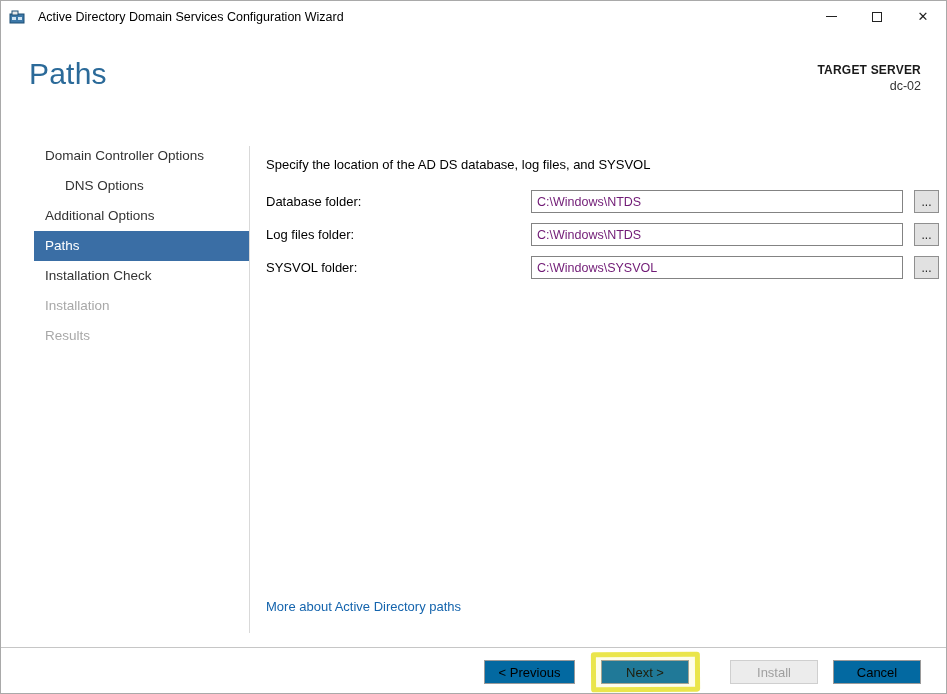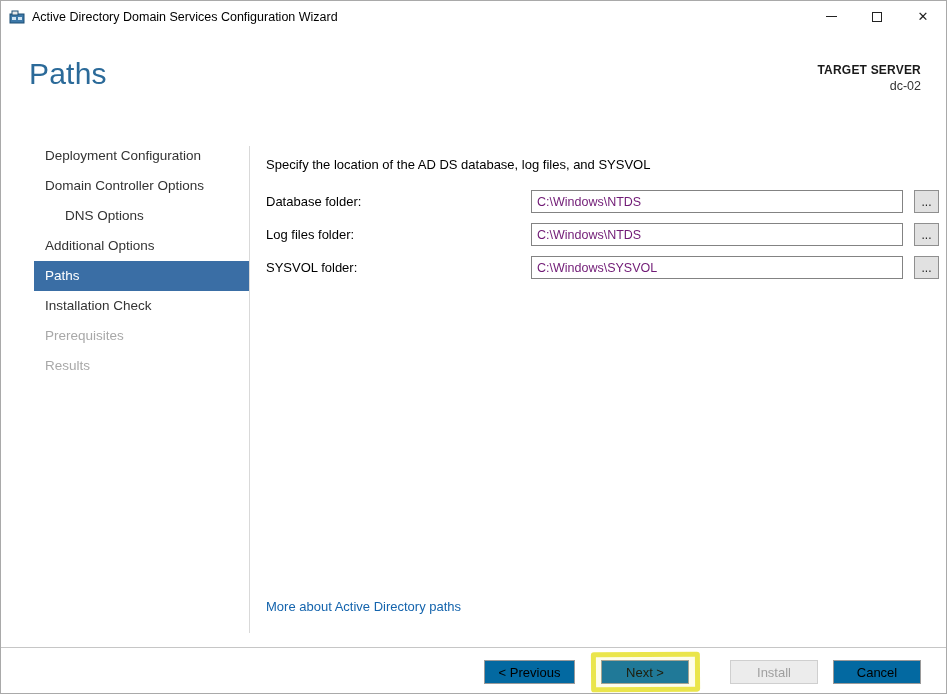--- a/index.html
+++ b/index.html
@@ -10,21 +10,21 @@
     position:relative; width:947px; height:694px; background:#ffffff;
     border:1px solid #a9a9a9; overflow:hidden;
   }
 
   
   .titlebar {
     position:absolute; left:0; top:0; width:100%; height:31px;
     display:flex; align-items:center; padding-left:8px; background:#ffffff;
   }
   .app-icon { width:16px; height:16px; display:inline-block; flex:0 0 16px; }
-  .title-text { margin-left:7px; font-size:12.5px; color:#000; white-space:nowrap; }
+  .title-text { margin-left:13px; font-size:12.5px; color:#000; white-space:nowrap; }
   .win-controls { position:absolute; right:0; top:0; height:31px; display:flex; }
   .win-btn {
     width:46px; height:31px; display:flex; align-items:center; justify-content:center;
     color:#222; cursor:pointer;
   }
   .min-glyph { display:inline-block; width:11px; height:0; border-top:1px solid #222; }
   .max-glyph { display:inline-block; width:10px; height:10px; border:1px solid #222; }
   .close-glyph { font-size:13px; line-height:13px; }
 
   
@@ -119,27 +119,26 @@
     </div>
   </div>
 
   <div class="page-title">Paths</div>
   <div class="target-server">
     <div class="ts-label">TARGET SERVER</div>
     <div class="ts-name">dc-02</div>
   </div>
 
   <div class="sidebar">
-    <div class="side-item">Deployment Configuration</div>
     <div class="side-item">Domain Controller Options</div>
     <div class="side-item indent">DNS Options</div>
     <div class="side-item">Additional Options</div>
     <div class="side-item selected">Paths</div>
     <div class="side-item">Installation Check</div>
-    <div class="side-item disabled">Prerequisites</div>
+    <div class="side-item disabled">Installation</div>
     <div class="side-item disabled">Results</div>
   </div>
   <div class="v-divider"></div>
 
   <div class="instruction">Specify the location of the AD DS database, log files, and SYSVOL</div>
 
   <div class="field-row row1">
     <span class="f-label">Database folder:</span>
     <input type="text" value="C:\Windows\NTDS" style="">
     <button class="browse-btn">...</button>

